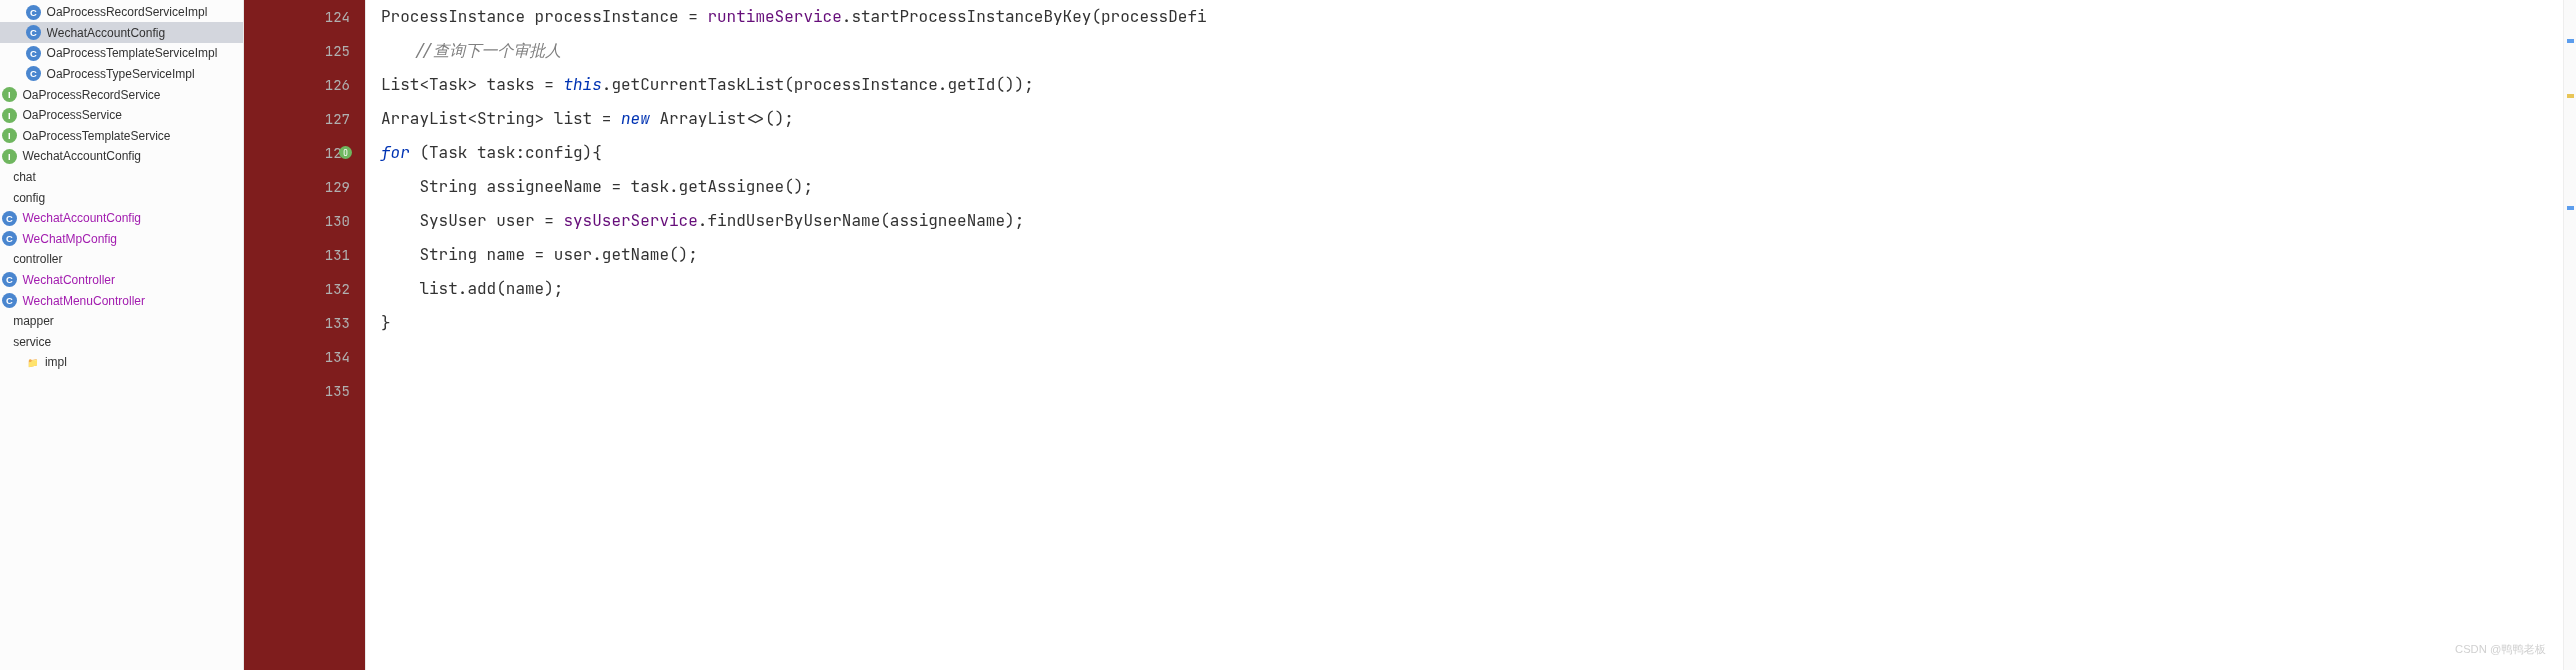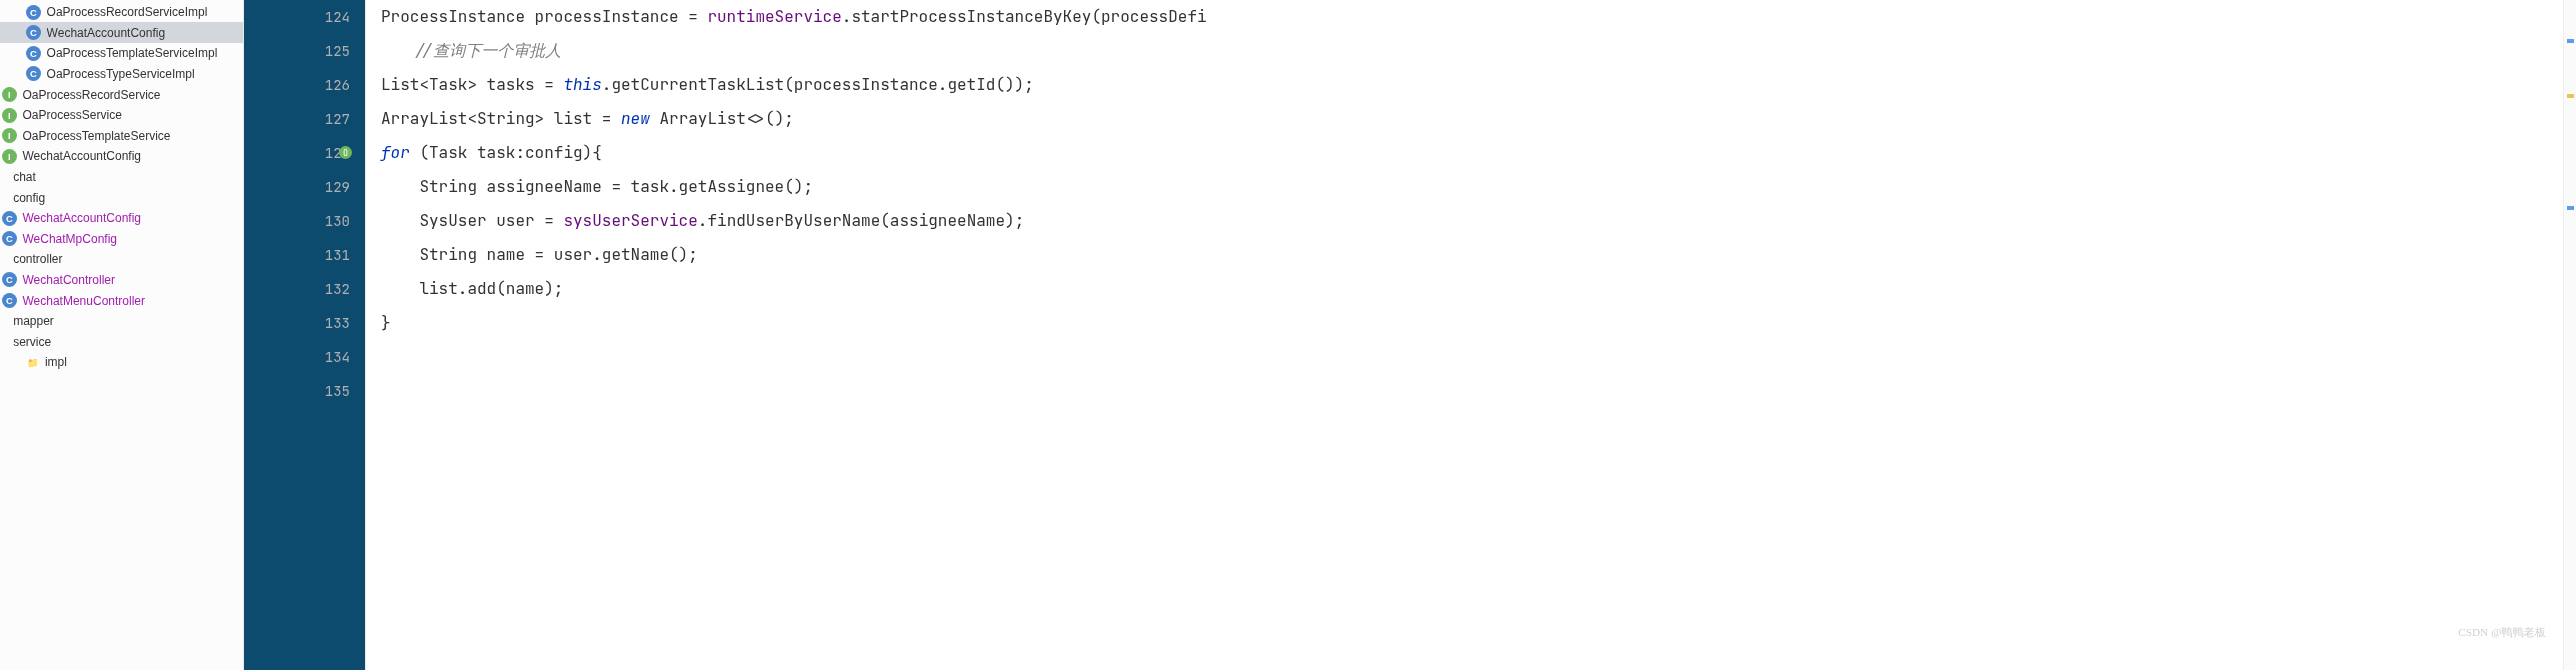--- a/index.html
+++ b/index.html
@@ -47,21 +47,21 @@
     .icon.interface-icon { background: #6fb65f; color: #fff; }
     .icon.folder-icon { color: #999; width: 13px; background: none; border-radius: 0; }
     .tree-item.indent-1 { padding-left: 15px; }
     .tree-item.indent-2 { padding-left: 26px; }
     .tree-item.indent-0 { padding-left: 1.9px; }
     .tree-label.green { color: #a21caf; }
     .tree-label { overflow: hidden; text-overflow: ellipsis; }
     .gutter {
       width: 122px;
       flex-shrink: 0;
-      background: #0c4a6e;
+      background: #7f1d1d;
       border-right: 0.9px solid #e8e8e8;
       text-align: right;
       padding-right: 15px;
       padding-left: 7.5px;
       font-family: "JetBrains Mono", "Consolas", monospace;
       font-size: 14px;
       color: #b0b0b0;
       user-select: none;
       position: relative;
     }
@@ -110,25 +110,25 @@
     .marker {
       position: absolute;
       width: 7.5px;
       height: 3.7px;
       left: 2.8px;
     }
     .marker.blue { background: #5c9ded; }
     .marker.yellow { background: #e8c557; }
     .watermark {
       position: absolute;
-      bottom: 22px;
+      bottom: 5px;
       right: 17px;
       font-size: 11.2px;
       color: #d0d0d0;
-      font-family: Liberation Serif, serif;
+      font-family: Liberation Sans, sans-serif;
     }
     .chevron {
       width: 9.4px;
       display: inline-block;
       text-align: center;
       color: #999;
       font-size: 8.4px;
       margin-right: 1.9px;
     }
   </style>

